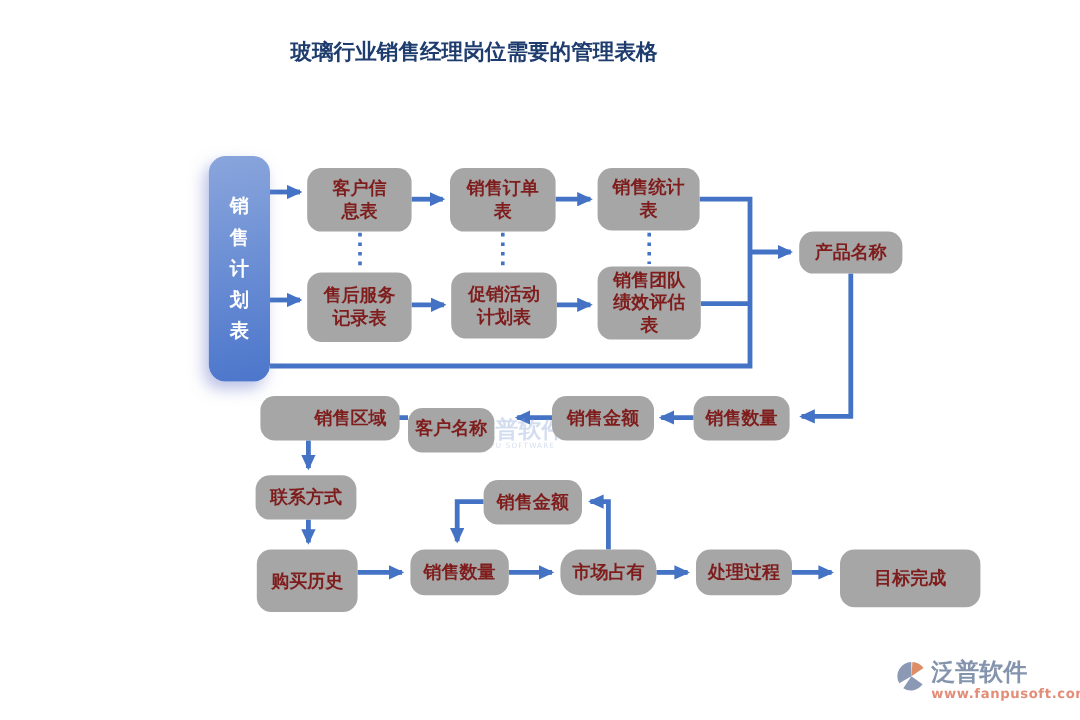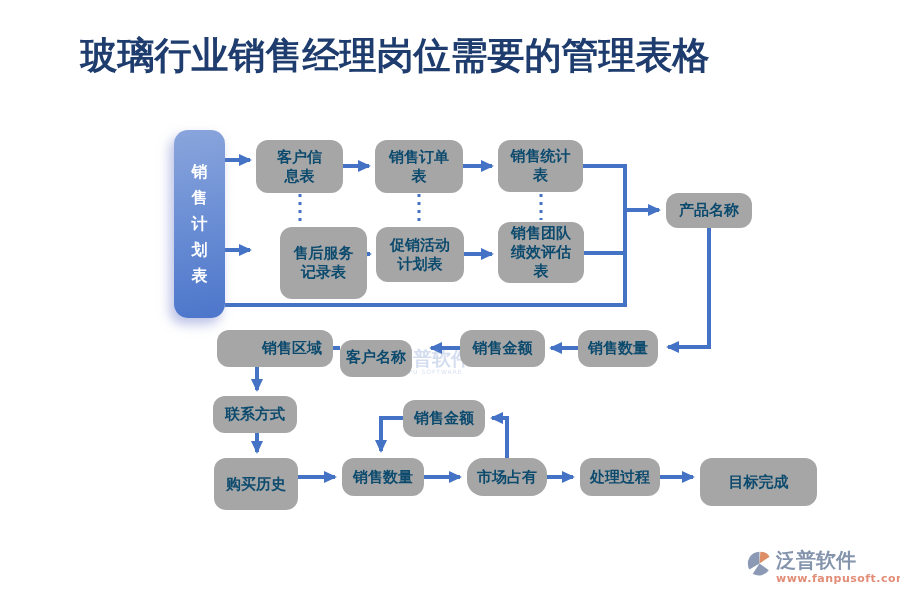--- a/index.html
+++ b/index.html
@@ -1,21 +1,21 @@
 <!DOCTYPE html>
 <html><head>
 <meta charset="utf-8">
 <style>
   html,body{margin:0;padding:0;background:#ffffff;}
   body{font-family:"DejaVu Sans","Liberation Sans",sans-serif;}
   .canvas{position:relative;width:900px;height:600px;background:#ffffff;overflow:hidden;}
   .title{position:absolute;left:0;top:31px;width:790px;text-align:center;
-         font-size:37px;font-weight:bold;color:#1E3C6E;letter-spacing:0px;}
+         font-size:18px;font-weight:bold;color:#1E3C6E;letter-spacing:0px;}
   .wires{position:absolute;left:0;top:0;width:900px;height:600px;pointer-events:none;}
-  .box{position:absolute;background:#A6A6A6;color:#0c4a6e;font-weight:bold;
+  .box{position:absolute;background:#A6A6A6;color:#7f1d1d;font-weight:bold;
        border-radius:12px;display:flex;align-items:center;justify-content:center;
        text-align:center;white-space:pre-line;font-size:15px;line-height:19px;z-index:2;}
   .root{position:absolute;left:174px;top:130px;width:51px;height:188px;border-radius:14px;
         background:linear-gradient(170deg,#8AA5DC 0%,#6D90D5 45%,#4C76CB 100%);
         box-shadow:-4px 6px 12px rgba(130,140,210,0.55);
         color:#ffffff;font-weight:bold;font-size:16px;line-height:26px;
         display:flex;align-items:center;justify-content:center;text-align:center;
         white-space:pre-line;z-index:2;}
   .watermark{position:absolute;left:360px;top:348px;display:flex;align-items:flex-start;
              opacity:0.33;z-index:1;}
@@ -95,21 +95,21 @@
 划
 表</div>
 
   <div class="box" style="left:256px;top:140px;width:87px;height:53px;">客户信
 息表</div>
   <div class="box" style="left:375px;top:140px;width:88px;height:53px;">销售订单
 表</div>
   <div class="box" style="left:498px;top:140px;width:85px;height:52px;">销售统计
 表</div>
 
-  <div class="box" style="left:256px;top:227px;width:87px;height:72px;margin-left:24px;">售后服务
+  <div class="box" style="left:256px;top:227px;width:87px;height:58px;">售后服务
 记录表</div>
   <div class="box" style="left:376px;top:227px;width:88px;height:55px;">促销活动
 计划表</div>
   <div class="box" style="left:498px;top:222px;width:86px;height:61px;">销售团队
 绩效评估
 表</div>
 
   <div class="box" style="left:666px;top:193px;width:86px;height:35px;">产品名称</div>
 
   <div class="box" style="left:217px;top:330px;width:82px;height:37px;padding-left:34px;">销售区域</div>

